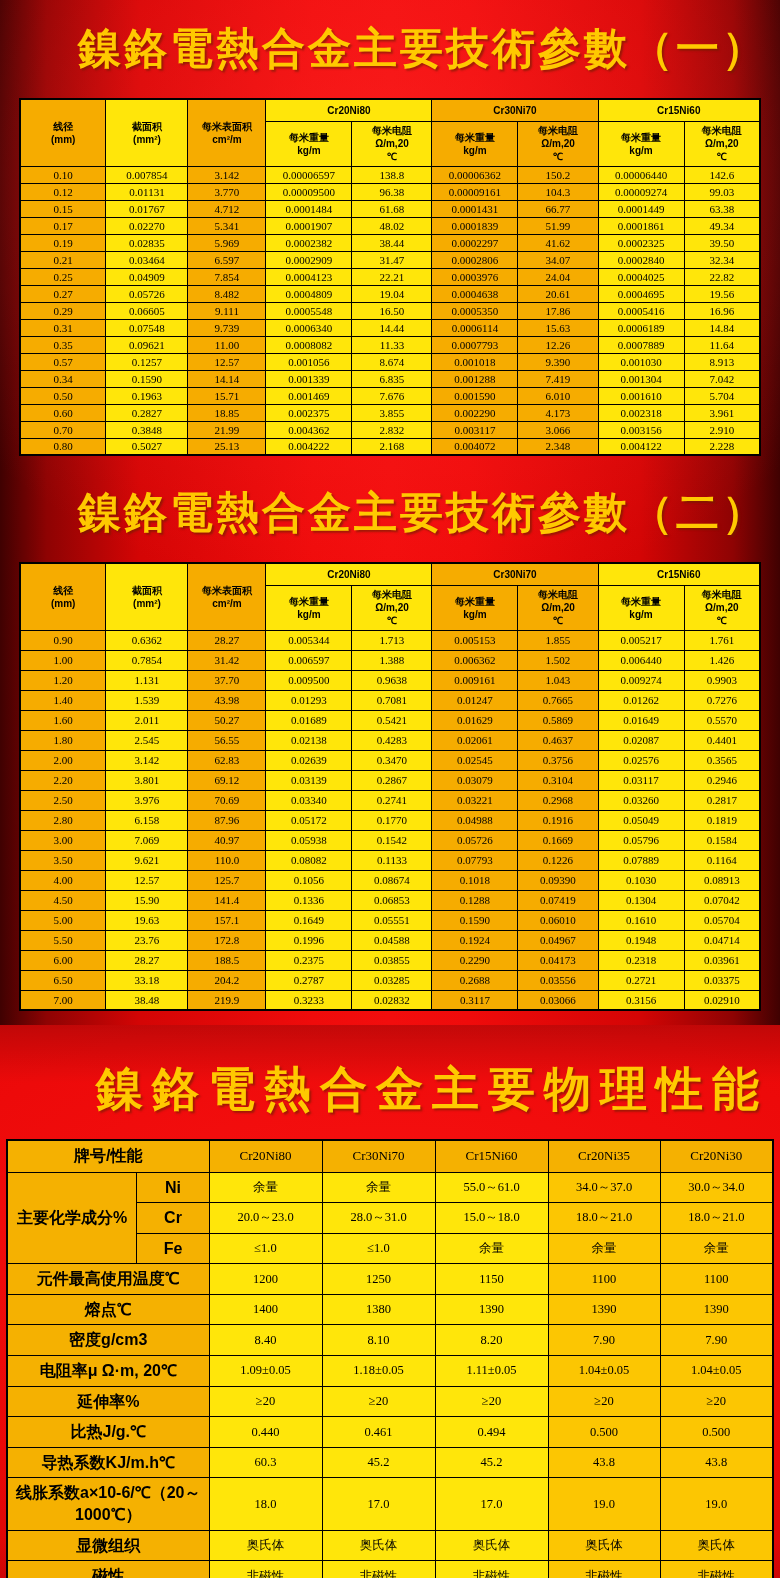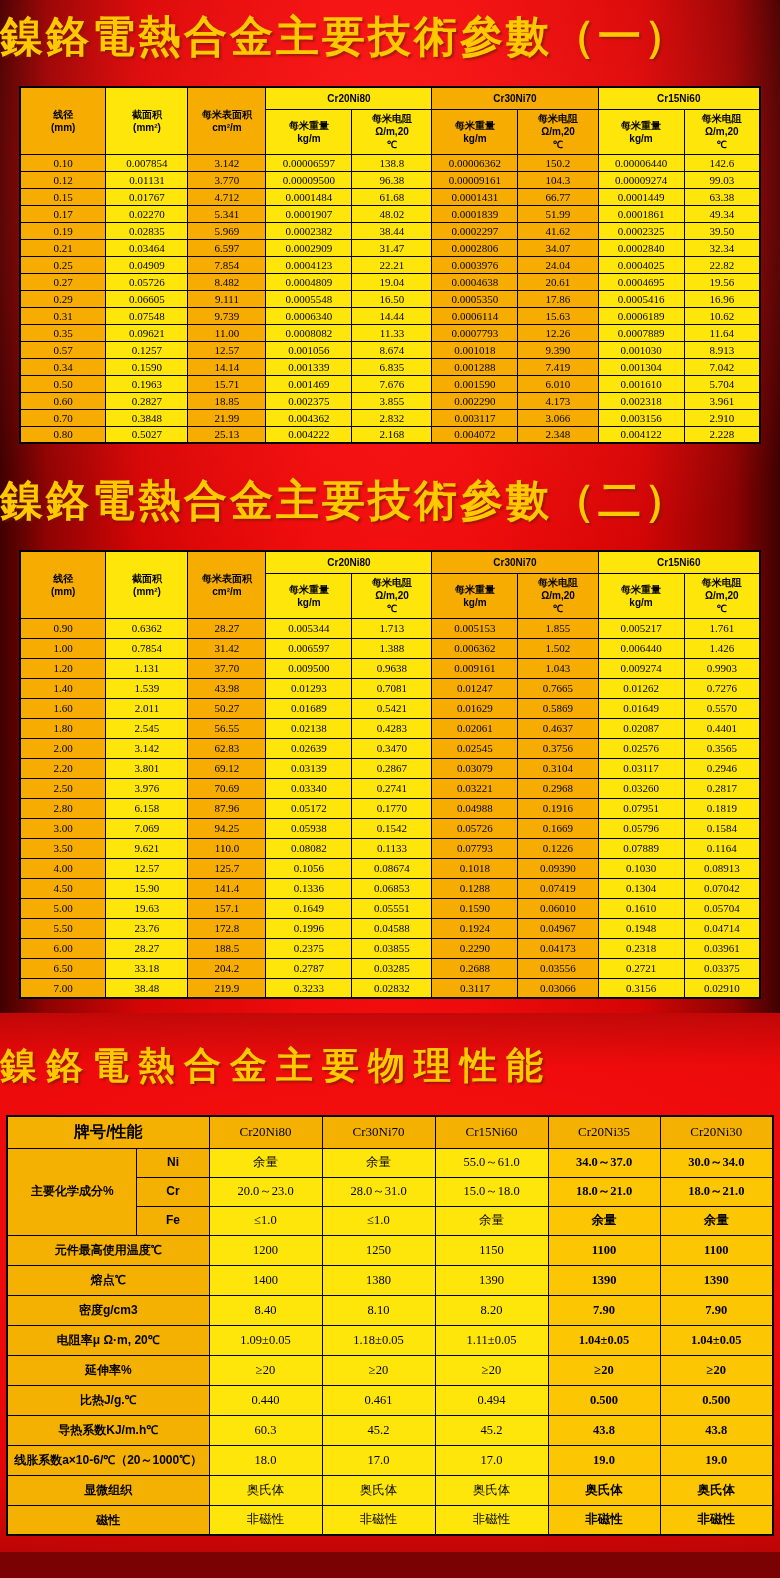--- a/index.html
+++ b/index.html
@@ -16,28 +16,28 @@
   }
   .sec-phys{
     background:
       linear-gradient(180deg, rgba(0,0,0,.18) 0%, rgba(0,0,0,0) 10%, rgba(0,0,0,0) 88%, rgba(0,0,0,.12) 100%),
       radial-gradient(140% 90% at 50% 35%, #f81111 0%, #ea0808 55%, #d10505 88%, #b50404 100%);
   }
   .ttl{
     font-family:"DejaVu Serif",serif;
     font-weight:bold;
     color:#ffc900;
-    text-align:left;
+    text-align:right;
     white-space:nowrap;
     text-shadow:2px 2px 2px rgba(110,30,0,.6);
-    margin:0;
+    margin:12px;
   }
   .ttl1{font-size:43px;letter-spacing:3px;padding:10px 0 0 0;line-height:52px;}
   .ttl2{font-size:43px;letter-spacing:3px;padding:16px 0 0 0;line-height:52px;}
-  .ttl3{font-size:37px;letter-spacing:9px;padding:26px 0 0 0;line-height:52px;}
+  .ttl3{font-size:47px;letter-spacing:9px;padding:26px 0 0 0;line-height:52px;}
 
   table{border-collapse:collapse;table-layout:fixed;}
   th,td{border:1px solid #000;text-align:center;vertical-align:middle;padding:0;overflow:hidden;}
 
   .tech{width:740px;margin:24px auto 14px auto;border:2px solid #000;}
   .tech thead th{
     font-family:"Liberation Sans",sans-serif;font-weight:bold;
     font-size:10px;line-height:1.3;white-space:pre-line;color:#000;
   }
   .tech tbody td{font-family:"Liberation Serif",serif;font-size:11px;color:#000;}
@@ -54,27 +54,27 @@
   .tech tr.sub th{background:#ffe60a;}
   .tech tr.sub th:nth-child(3),.tech tr.sub th:nth-child(4){background:#f6ac00;}
 
   .phys{width:766px;margin:24px auto 0 auto;border:2px solid #000;}
   .phys thead tr{height:32px;}
   .phys thead th{background:#f5b101;color:#000;}
   .phys th.corner{font-family:"Liberation Sans",sans-serif;font-weight:bold;font-size:16px;}
   .phys th.alloy{font-family:"Liberation Serif",serif;font-weight:normal;font-size:13px;}
   .phys td.lbl{
     background:#f5b101;font-family:"Liberation Sans",sans-serif;font-weight:bold;
-    font-size:12px;line-height:1.35;color:#000;padding:4px 2px;
+    font-size:16px;line-height:1.35;color:#000;padding:4px 2px;
   }
   .phys td.val{
     background:#ffe60a;font-family:"Liberation Serif",serif;
     font-size:12.5px;color:#000;padding:4px 2px;
   }
-  .phys td.val.warm{background:#fcc602;font-weight:bold;}
+  .phys td.val.warm{background:#fcc602;}
   .phys tr.chem{height:29px;}
   .phys tr.prop{height:30px;}
   .pad-bottom{height:16px;}
 </style>
 </head>
 <body>
 
 <div class="sec sec-tech">
   <h1 class="ttl ttl1">鎳鉻電熱合金主要技術參數（一）</h1>
   <table class="tech t1" id="tech-table-1">
@@ -221,21 +221,21 @@
         </tr>
         <tr>
           <td>0.31</td>
           <td>0.07548</td>
           <td>9.739</td>
           <td>0.0006340</td>
           <td>14.44</td>
           <td>0.0006114</td>
           <td>15.63</td>
           <td>0.0006189</td>
-          <td>10.62</td>
+          <td>14.84</td>
         </tr>
         <tr>
           <td>0.35</td>
           <td>0.09621</td>
           <td>11.00</td>
           <td>0.0008082</td>
           <td>11.33</td>
           <td>0.0007793</td>
           <td>12.26</td>
           <td>0.0007889</td>
@@ -454,27 +454,27 @@
           <td>0.2817</td>
         </tr>
         <tr>
           <td>2.80</td>
           <td>6.158</td>
           <td>87.96</td>
           <td>0.05172</td>
           <td>0.1770</td>
           <td>0.04988</td>
           <td>0.1916</td>
-          <td>0.07951</td>
+          <td>0.05049</td>
           <td>0.1819</td>
         </tr>
         <tr>
           <td>3.00</td>
           <td>7.069</td>
-          <td>94.25</td>
+          <td>40.97</td>
           <td>0.05938</td>
           <td>0.1542</td>
           <td>0.05726</td>
           <td>0.1669</td>
           <td>0.05796</td>
           <td>0.1584</td>
         </tr>
         <tr>
           <td>3.50</td>
           <td>9.621</td>

